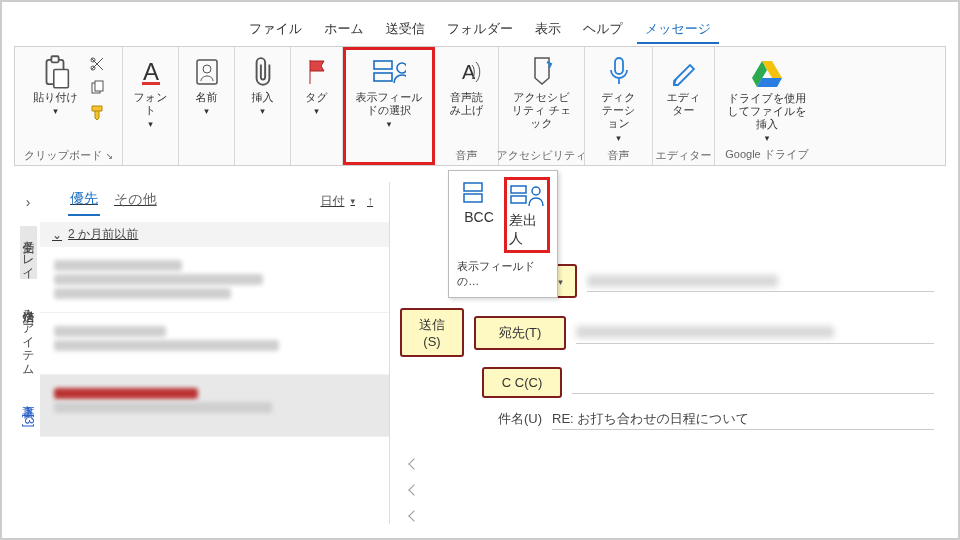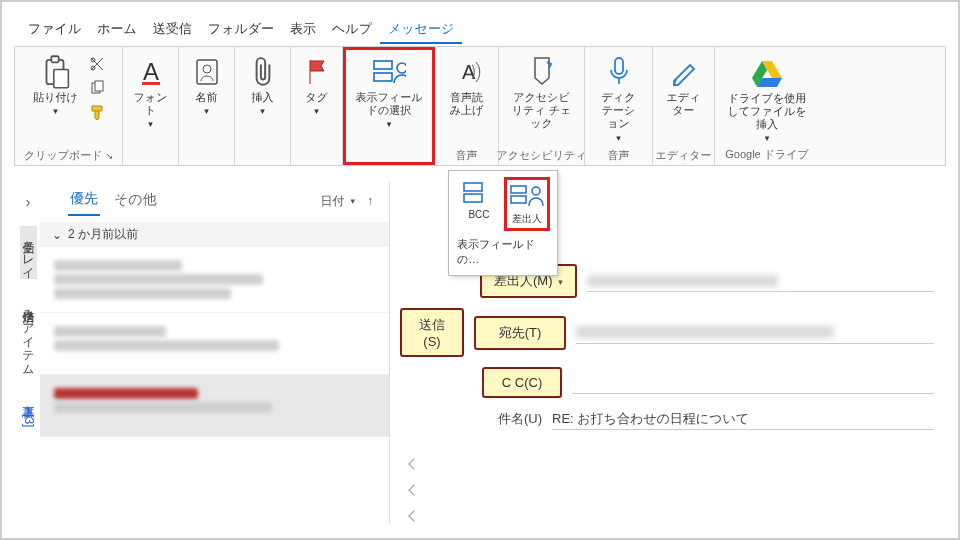--- a/index.html
+++ b/index.html
@@ -1,20 +1,20 @@
 <!DOCTYPE html>
 <html><head>
 <meta charset="utf-8">
 <style>
   * { box-sizing: border-box; }
   body { margin: 0; padding: 0; font-family: "Yu Gothic UI", "Meiryo", sans-serif; font-size: 12px; color: #333; background: #fff; }
   .frame { width: 960px; height: 540px; border: 2px solid #ccc; position: relative; overflow: hidden; background: #fff; padding: 12px; }
 
   
-  .tabs { display: flex; padding: 2px 6px 0 6px; }
+  .tabs { display: flex; gap: 6px; padding: 2px 6px 0 6px; justify-content: center; }
   .tab { padding: 4px 8px; font-size: 13px; color: #333; cursor: pointer; }
   .tab.active { color: #1b6ec2; border-bottom: 2px solid #1b6ec2; }
 
   
   .ribbon { display: flex; align-items: stretch; border: 1px solid #d0d0d0; background: #fafafa; margin: 2px 0 0 0; height: 120px; }
   .group { display: flex; flex-direction: column; align-items: center; justify-content: space-between; padding: 6px 8px 2px 8px; border-right: 1px solid #d8d8d8; }
   .group:last-child { border-right: none; justify-content: center; }
   .group-icons { display: flex; gap: 4px; align-items: flex-start; flex: 1; }
   .group-icons.col { flex-direction: column; gap: 2px; }
   .big-btn { display: flex; flex-direction: column; align-items: center; justify-content: flex-start; gap: 2px; padding: 2px 4px; min-width: 46px; cursor: pointer; }
@@ -23,32 +23,32 @@
   .group-label { font-size: 11px; color: #666; margin-top: 2px; white-space: nowrap; }
   .icon-box { width: 34px; height: 34px; display: flex; align-items: center; justify-content: center; }
   .caret { font-size: 9px; color: #555; margin-left: 2px; }
 
   .highlight-box { border: 3px solid #e02020; align-items: flex-end; }
 
   
   .dropdown { position: absolute; top: 168px; left: 446px; width: 110px; background: #fff; border: 1px solid #bbb; box-shadow: 2px 2px 4px rgba(0,0,0,.15); padding: 6px 4px 8px 4px; z-index: 50; }
   .dropdown-row { display: flex; gap: 2px; justify-content: center; }
   .dd-item { display: flex; flex-direction: column; align-items: center; gap: 2px; width: 46px; cursor: pointer; padding: 2px; }
-  .dd-item .lbl2 { font-size: 10px; }
+  .dd-item .lbl2 { font-size: 14px; }
   .dd-label { font-size: 11px; margin-top: 6px; text-align: left; padding-left: 4px; }
 
   
   .content { display: flex; position: absolute; top: 180px; left: 14px; right: 14px; bottom: 14px; }
   .rail { width: 24px; display: flex; flex-direction: column; align-items: center; gap: 16px; padding-top: 12px; }
   .rail .chev { font-size: 14px; color: #555; cursor: pointer; }
   .rail .vtab { writing-mode: vertical-rl; font-size: 12px; color: #444; padding: 6px 0; cursor: pointer; }
   .rail .vtab.active { background: #e6e6e6; }
   .rail .vtab.blue { color: #2a60c8; }
 
-  .list-pane { width: 350px; border-right: 1px solid #ddd; padding: 4px 0 0 0; }
+  .list-pane { width: 350px; border-right: 1px solid #ddd; padding: 4px 0 0 0; text-decoration: underline; }
   .list-tabs { display: flex; align-items: center; gap: 12px; padding: 0 16px 6px 28px; }
   .list-tab { font-size: 14px; color: #666; padding: 4px 2px 6px 2px; cursor: pointer; }
   .list-tab.active { color: #1b6ec2; border-bottom: 2px solid #1b6ec2; }
   .sortbox { margin-left: auto; font-size: 12px; color: #555; cursor: pointer; display: flex; align-items: center; gap: 4px; }
   .section-header { background: #f3f3f3; font-size: 12px; padding: 4px 12px; color: #444; display: flex; align-items: center; gap: 6px; }
   .msg-item { padding: 10px 14px; border-bottom: 1px solid #f0f0f0; min-height: 62px; }
   .msg-item.sel { background: #e8e8e8; }
   .blur-line { height: 11px; background: #cfcfcf; border-radius: 3px; margin: 3px 0; filter: blur(2px); }
 
   .compose-pane { flex: 1; padding: 16px 10px 0 10px; position: relative; }

